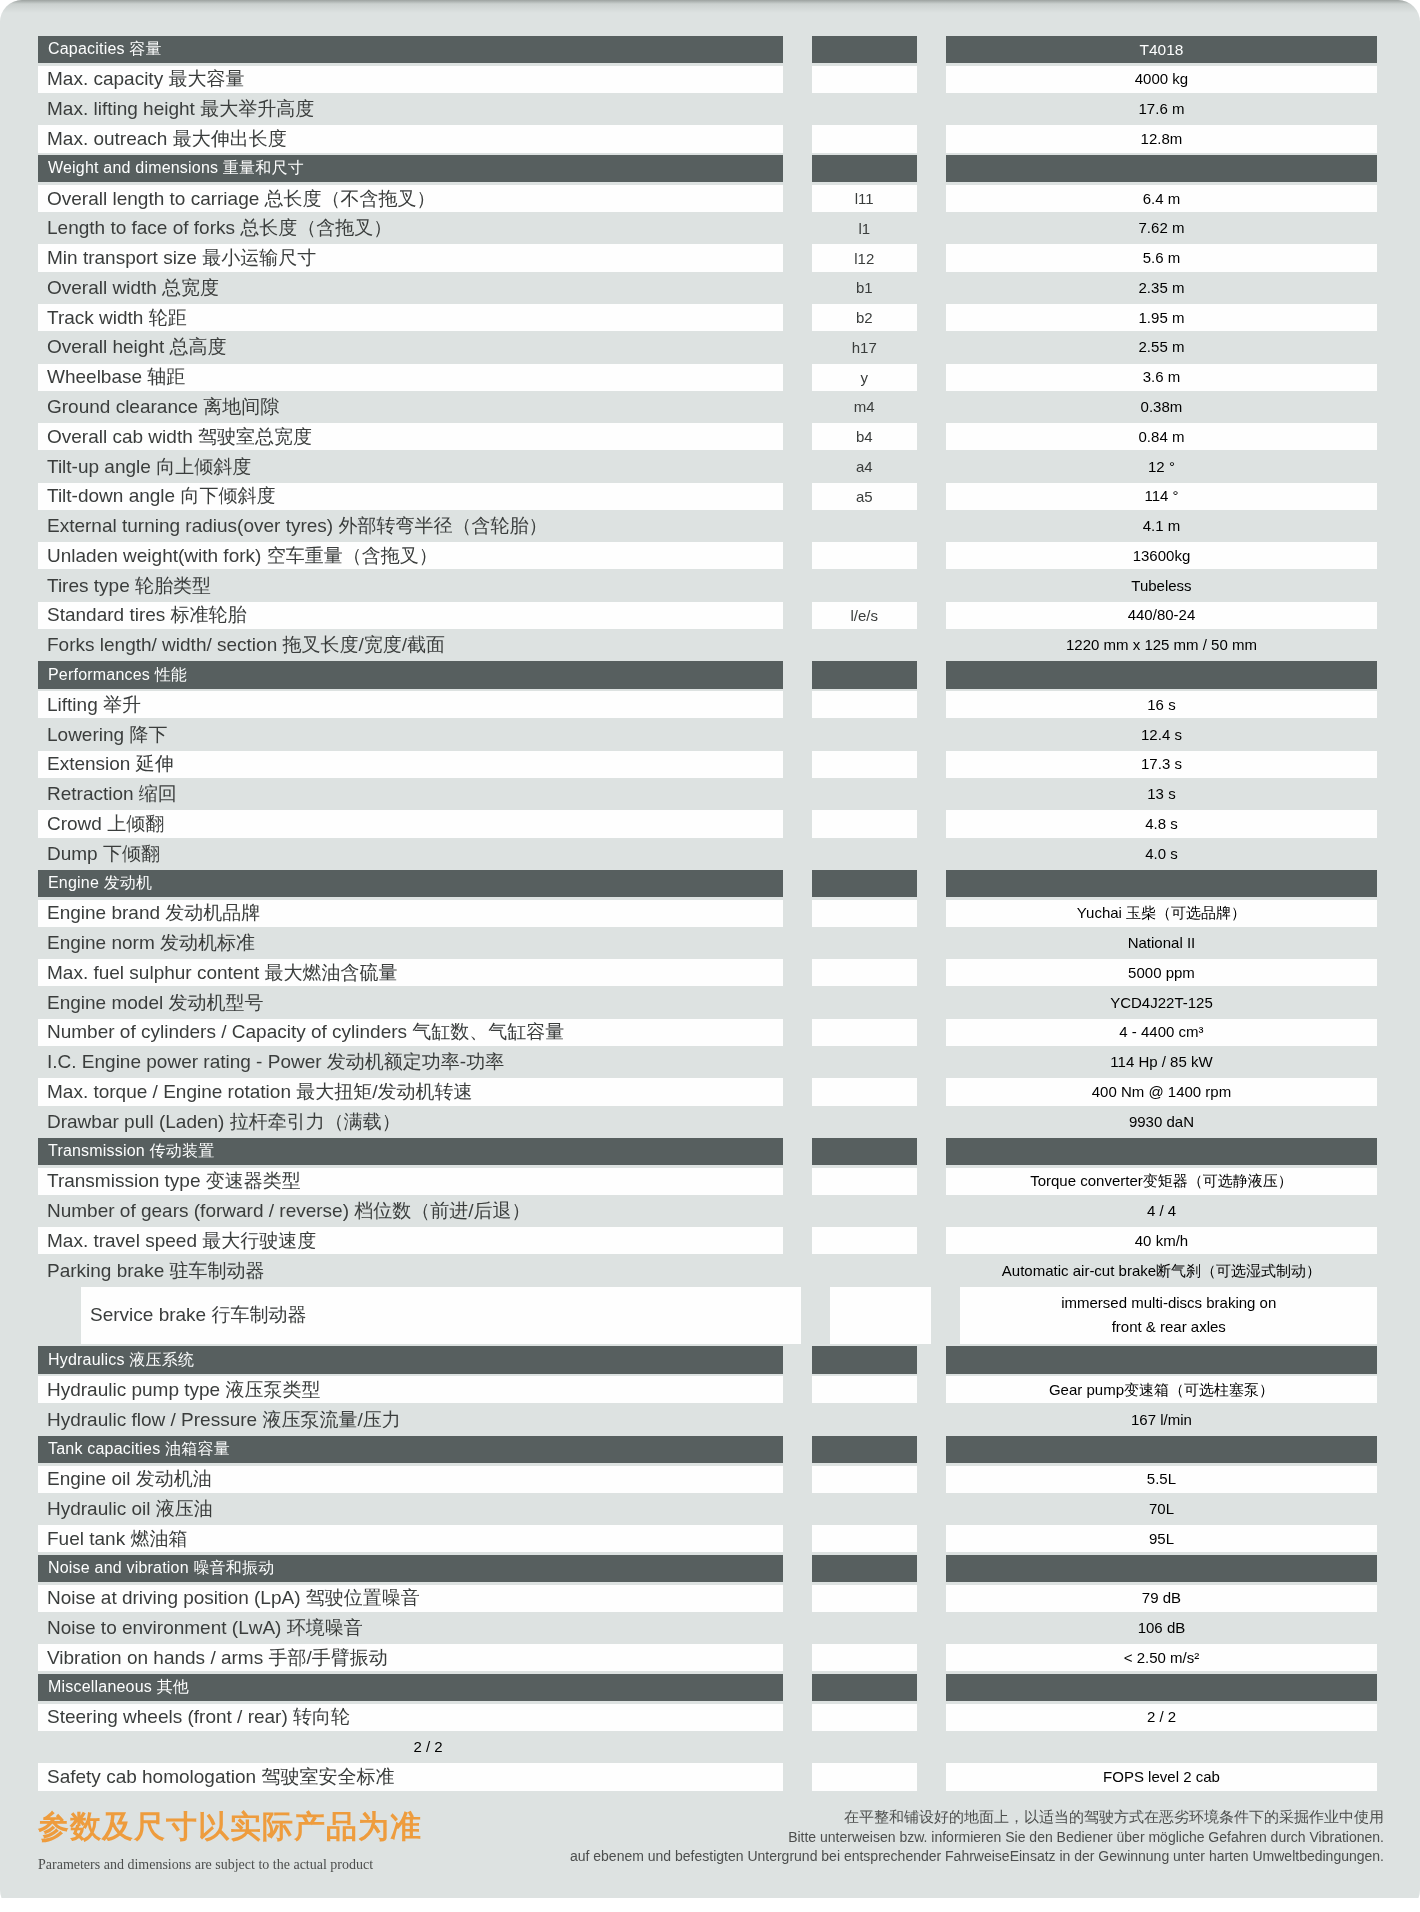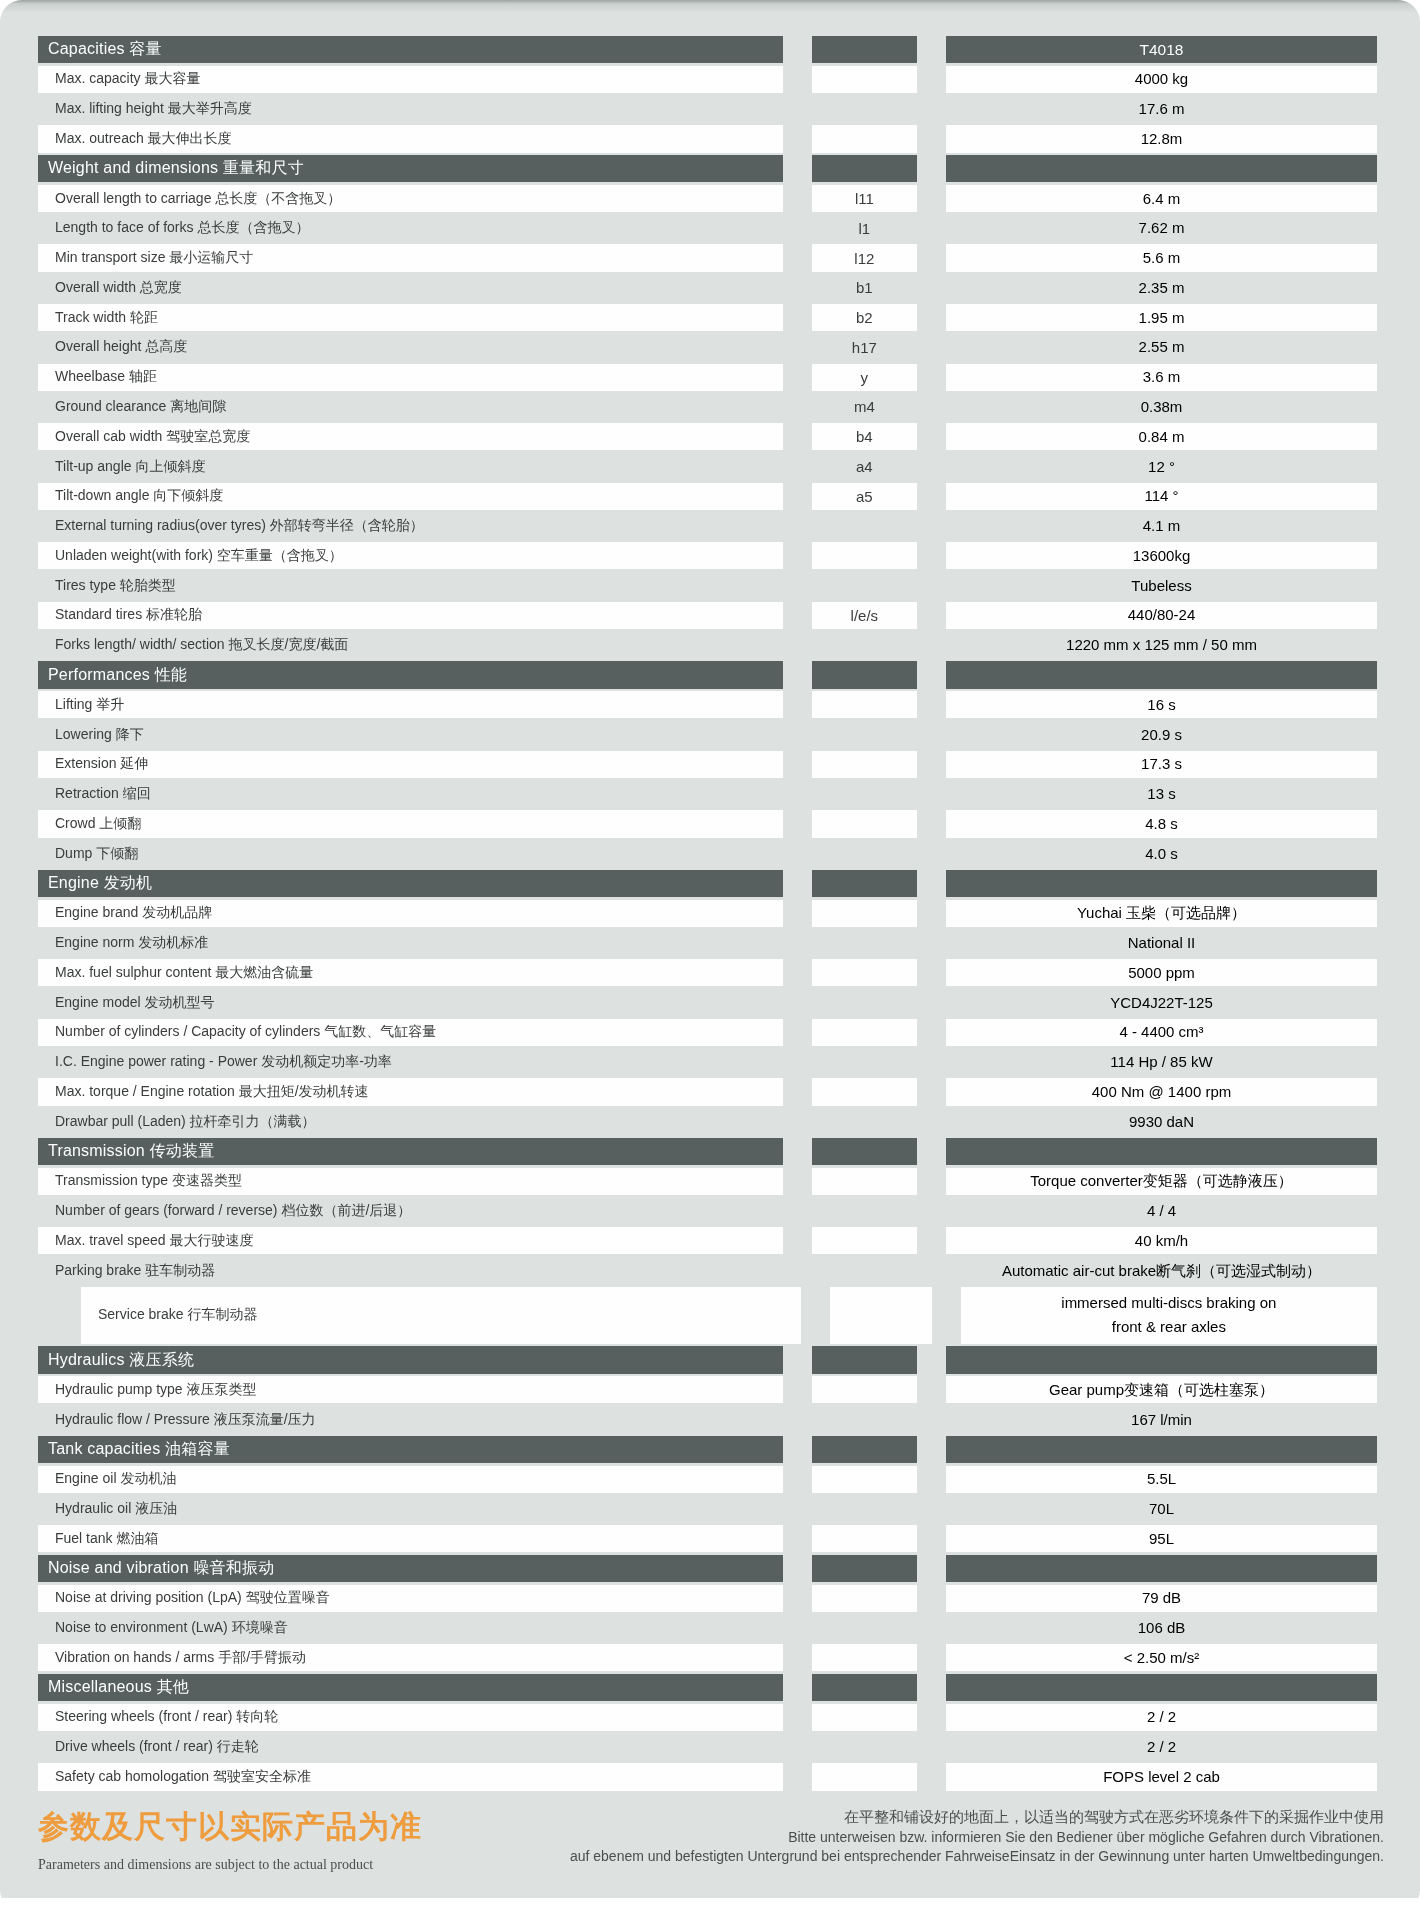--- a/index.html
+++ b/index.html
@@ -28,21 +28,21 @@
   .row.tall{height:57px;margin-left:43px;}
   .cell{display:flex;align-items:center;box-sizing:border-box;}
   .c1{width:770px;}
   .c2{width:109px;margin-left:29px;justify-content:center;text-align:center;}
   .c3{width:446px;margin-left:29px;justify-content:center;text-align:center;flex-direction:column;}
   .row.header .cell{background:#575f5f;color:#fdfefe;}
   .row.header .c1{font-size:16px;padding-left:10px;letter-spacing:0.2px;}
   .row.header .c3{font-size:15.5px;}
   .row.white .cell{background:#fefefe;}
   .row.alt .cell{background:transparent;}
-  .label{font-size:14px;color:#3a3d3c;padding-left:17px;}
+  .label{font-size:19px;color:#3a3d3c;padding-left:9px;}
   .code{font-size:15px;color:#3a3d3c;}
   .value{font-size:15px;color:#000000;line-height:24px;}
   .footer-left{position:absolute;left:38px;top:1806px;font-family:Liberation Serif, serif;}
   .footer-title{
     font-size:31px;font-weight:bold;color:#ee9c3d;letter-spacing:1px;
   }
   .footer-sub{font-size:14px;color:#4c4e4d;margin-top:9px;}
   .footer-right{
     position:absolute;right:36px;top:1806px;text-align:right;color:#4c4e4d;
   }
@@ -169,21 +169,21 @@
         <div class="cell c3"></div>
       </div>
       <div class="row data white">
         <div class="cell c1 label">Lifting 举升</div>
         <div class="cell c2 code"></div>
         <div class="cell c3 value">16 s</div>
       </div>
       <div class="row data alt">
         <div class="cell c1 label">Lowering 降下</div>
         <div class="cell c2 code"></div>
-        <div class="cell c3 value">20.9 s</div>
+        <div class="cell c3 value">12.4 s</div>
       </div>
       <div class="row data white">
         <div class="cell c1 label">Extension 延伸</div>
         <div class="cell c2 code"></div>
         <div class="cell c3 value">17.3 s</div>
       </div>
       <div class="row data alt">
         <div class="cell c1 label">Retraction 缩回</div>
         <div class="cell c2 code"></div>
         <div class="cell c3 value">13 s</div>
@@ -335,21 +335,20 @@
         <div class="cell c1">Miscellaneous 其他</div>
         <div class="cell c2"></div>
         <div class="cell c3"></div>
       </div>
       <div class="row data white">
         <div class="cell c1 label">Steering wheels (front / rear) 转向轮</div>
         <div class="cell c2 code"></div>
         <div class="cell c3 value">2 / 2</div>
       </div>
       <div class="row data alt">
-        <div class="cell c1 label">Drive wheels (front / rear) 行走轮</div>
         <div class="cell c2 code"></div>
         <div class="cell c3 value">2 / 2</div>
       </div>
       <div class="row data white">
         <div class="cell c1 label">Safety cab homologation 驾驶室安全标准</div>
         <div class="cell c2 code"></div>
         <div class="cell c3 value">FOPS level 2 cab</div>
       </div>
     </div>
 

